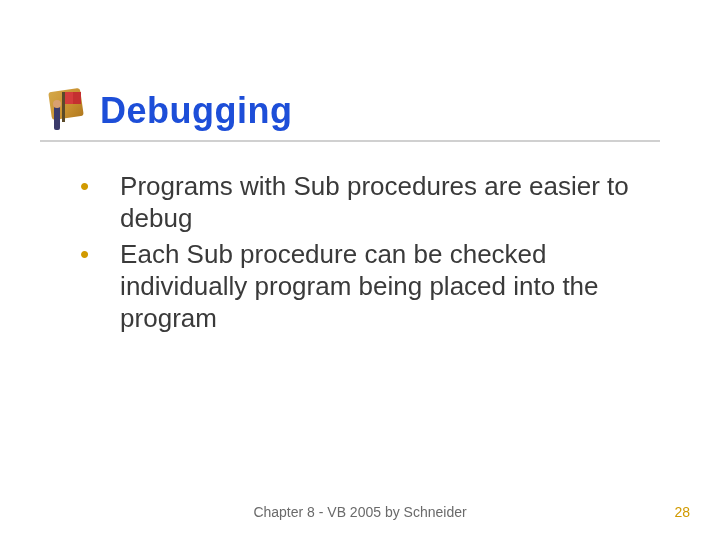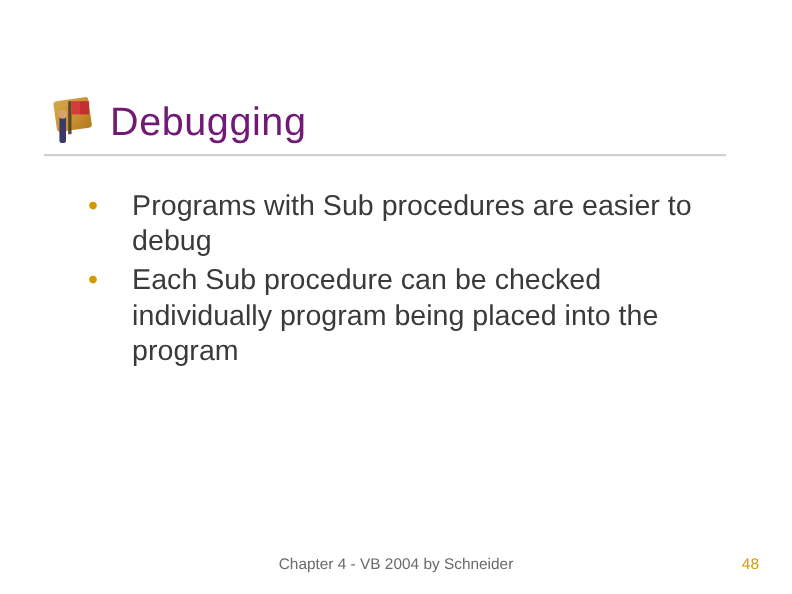--- a/index.html
+++ b/index.html
@@ -67,22 +67,22 @@
     left: 3px;
     width: 16px;
     height: 12px;
     background: linear-gradient(90deg, #d43c3c 50%, #c43030 50%);
   }
   .title {
     position: absolute;
     left: 100px;
     top: 90px;
     font-size: 36px;
-    font-weight: normal;
-    color: #701a75;
+    font-weight: bold;
+    color: #1d4ed8;
     letter-spacing: 0.5px;
   }
   .title-underline {
     position: absolute;
     left: 40px;
     top: 140px;
     width: 620px;
     height: 2px;
     background: #d0d0d0;
   }
@@ -145,16 +145,16 @@
     <div class="bullet-item">
       <span class="bullet">•</span>
       <span class="bullet-text">Programs with Sub procedures are easier to debug</span>
     </div>
     <div class="bullet-item">
       <span class="bullet">•</span>
       <span class="bullet-text">Each Sub procedure can be checked individually program being placed into the program</span>
     </div>
   </div>
 
-  <div class="footer">Chapter 4 - VB 2004 by Schneider</div>
-  <div class="page-num">48</div>
+  <div class="footer">Chapter 8 - VB 2005 by Schneider</div>
+  <div class="page-num">28</div>
 
 </div>
 
 </body></html>

